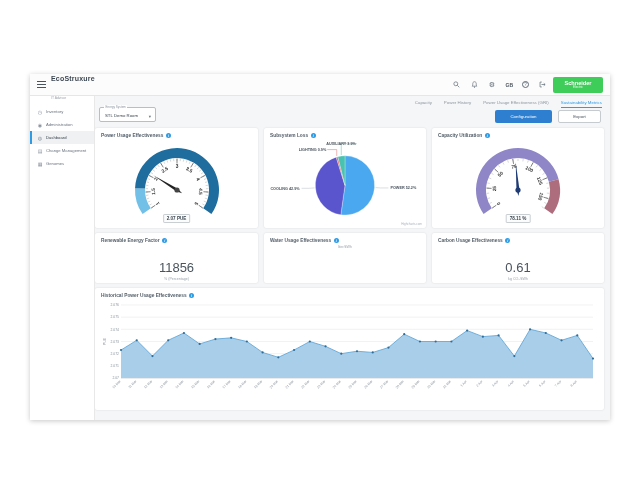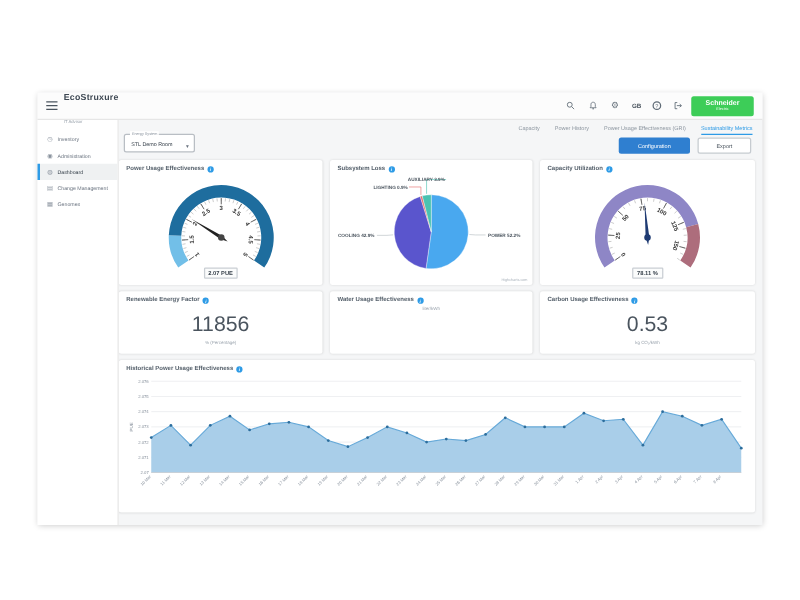--- a/index.html
+++ b/index.html
@@ -48,21 +48,21 @@
   .c-pie   { left:234px; top:54px;  width:162px; height:100px; }
   .c-cap   { left:402px; top:54px;  width:172px; height:100px; }
   .c-ren   { left:65px;  top:159px; width:163px; height:50px; }
   .c-wat   { left:234px; top:159px; width:162px; height:50px; }
   .c-car   { left:402px; top:159px; width:172px; height:50px; }
   .c-hist  { left:65px;  top:214px; width:509px; height:122px; }
   .gauge-svg { display:block; margin:0 auto; width:150px; height:82px; }
   .pie-svg { display:block; margin:0 auto; width:160px; height:85px; }
   .area-svg { display:block; margin:2px auto 0; width:497px; height:100px; }
   .gauge-value { position:absolute; left:50%; transform:translateX(-50%); bottom:5px; border:1px solid #c9ced3; background:#fbfcfc; font-size:4.6px; font-weight:bold; color:#39434d; padding:1px 3px; border-radius:1px; white-space:nowrap; }
-  .metric-value { text-align:center; font-size:17px; color:#4a545e; margin-top:7px; }
+  .metric-value { text-align:center; font-size:13px; color:#4a545e; margin-top:17px; }
   .metric-unit { text-align:center; font-size:3.6px; color:#9aa3ad; margin-top:1.5px; }
   .credit { position:absolute; right:4px; bottom:2px; font-size:3px; color:#aab3bc; }
 </style>
 </head>
 <body>
 
 <div class="app">
 
   <div class="topbar">
     <span class="hamburger">
@@ -307,21 +307,21 @@
         <span class="info">i</span>
       </div>
     <div class="metric-unit">liter/kWh</div>
   </div>
 
   <div class="card c-car">
     <div class="card-title">
         <span>Carbon Usage Effectiveness</span>
         <span class="info">i</span>
       </div>
-    <div class="metric-value">0.53</div>
+    <div class="metric-value">0.61</div>
     <div class="metric-unit">kg CO₂/kWh</div>
   </div>
 
   <div class="card c-hist">
     <div class="card-title">
         <span>Historical Power Usage Effectiveness</span>
         <span class="info">i</span>
       </div>
     <svg class="area-svg" viewBox="0 0 497 100">
         <line x1="20" y1="78" x2="492" y2="78" stroke="#e8eaec" stroke-width="0.6"></line>

